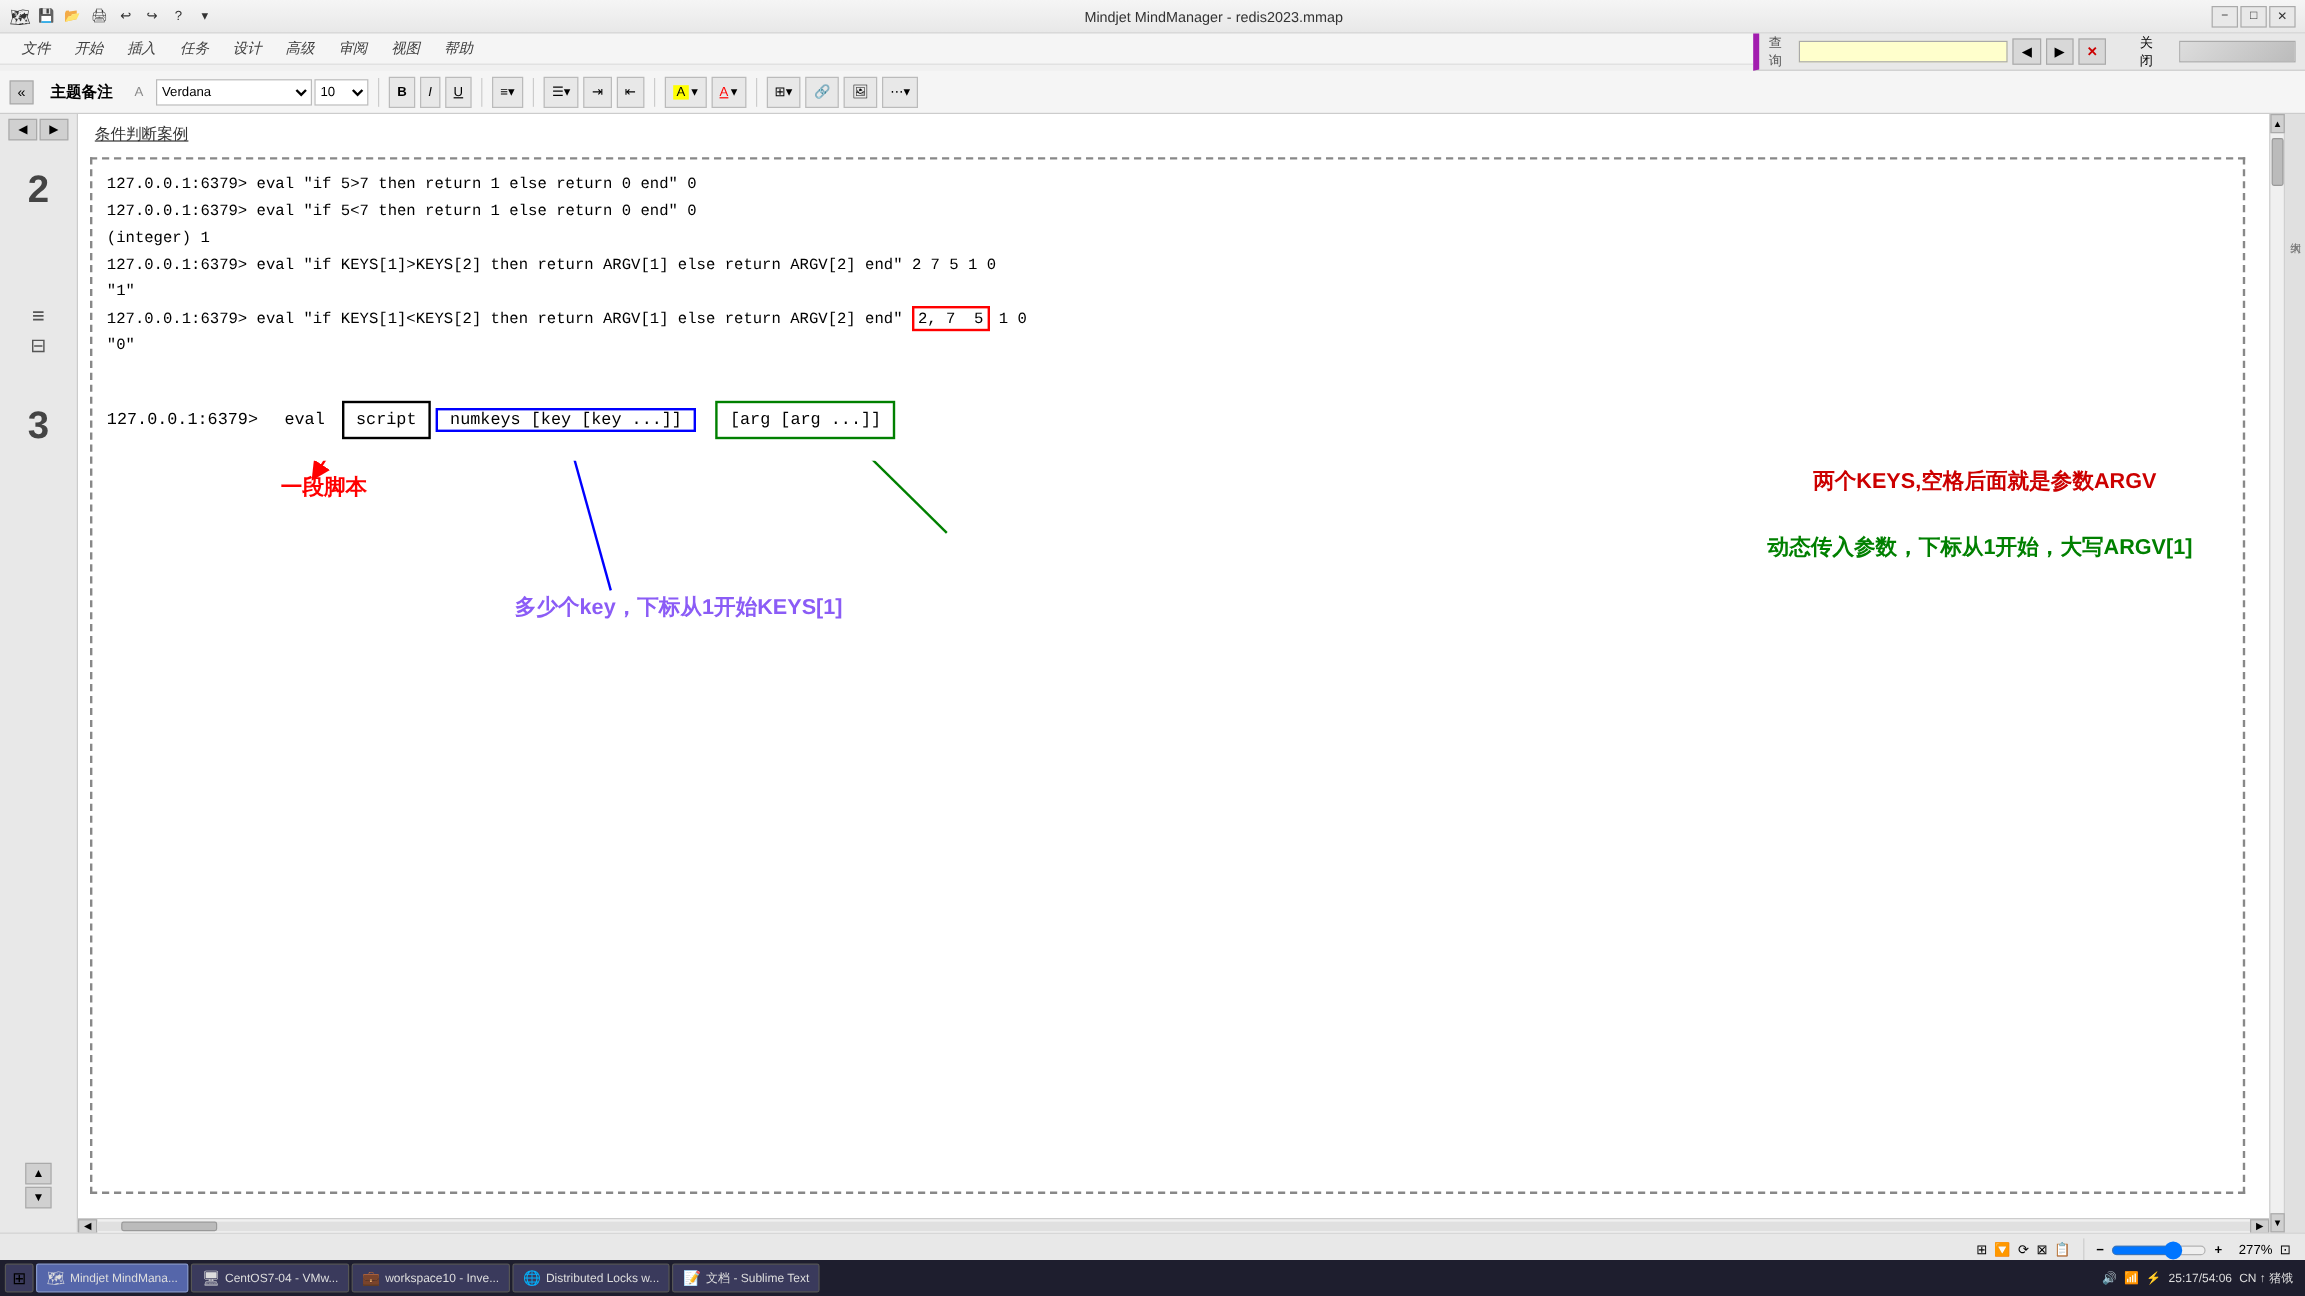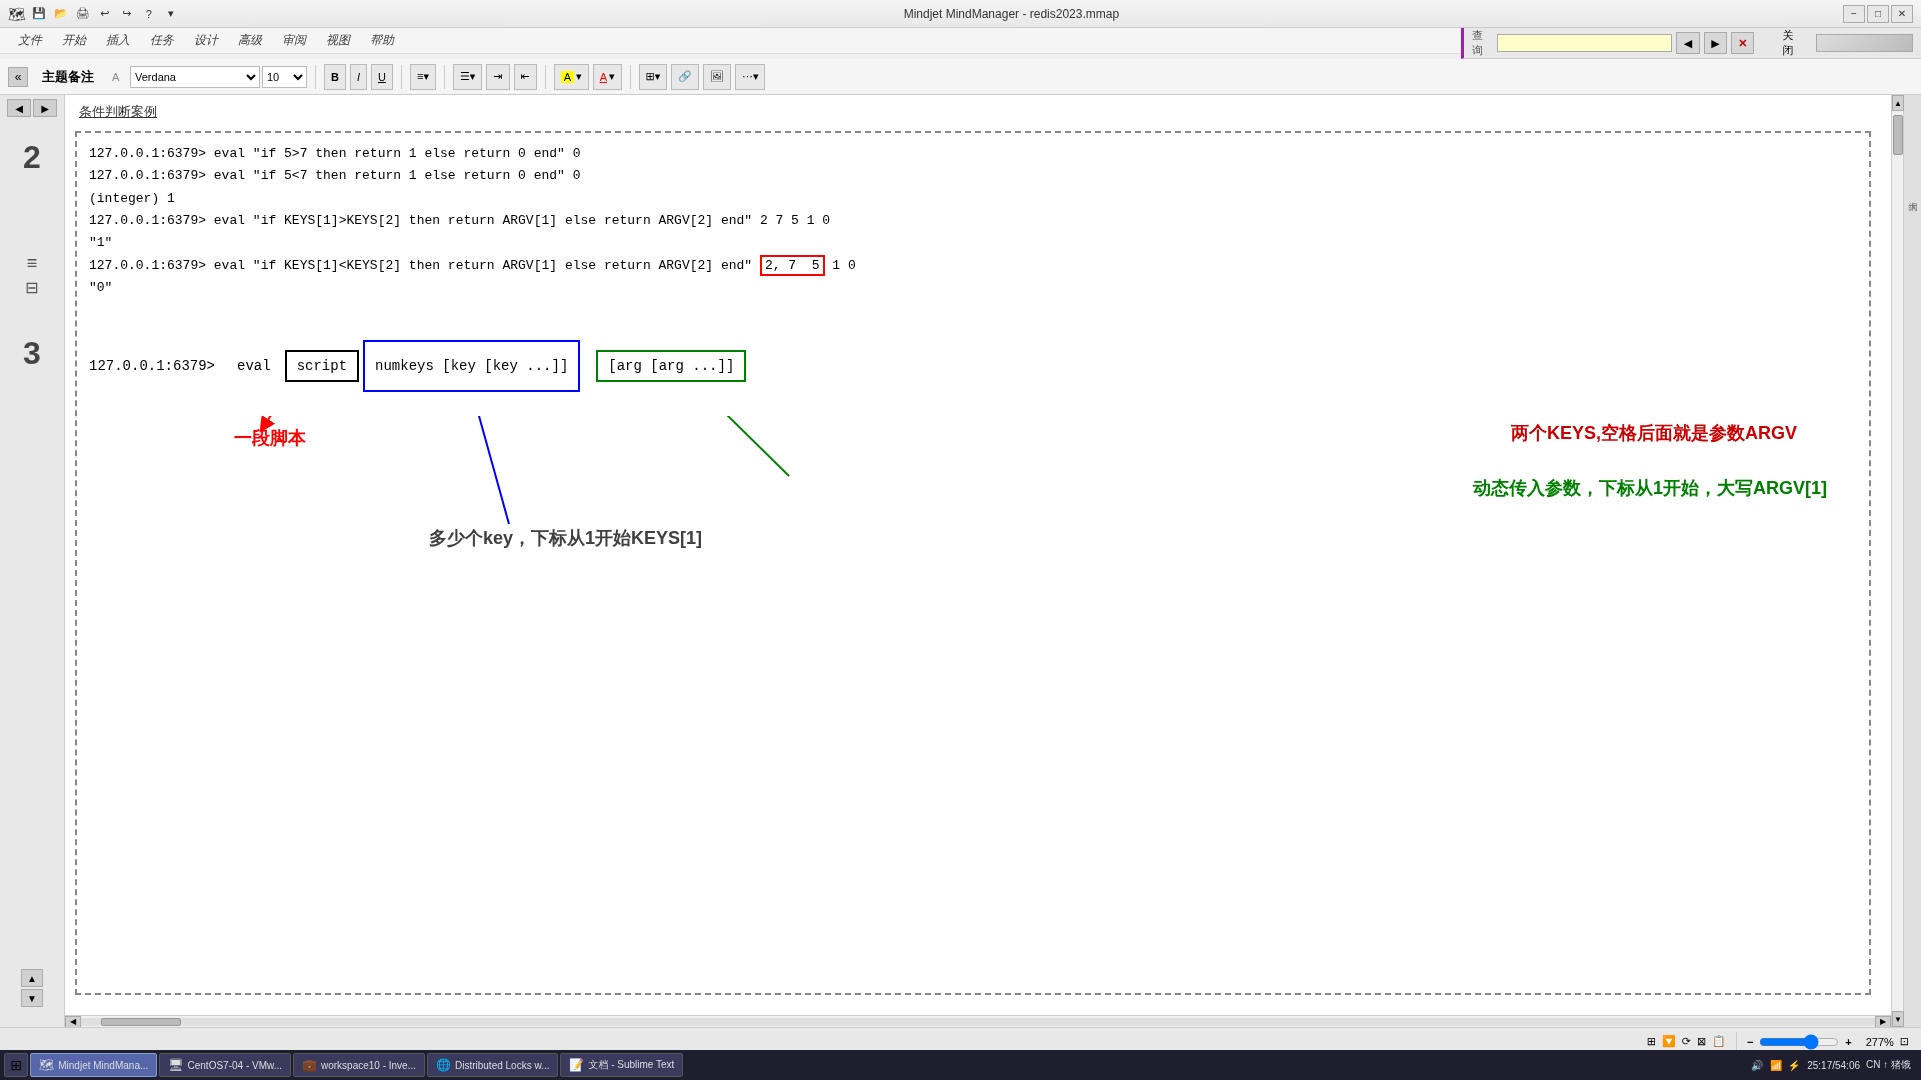--- a/index.html
+++ b/index.html
@@ -210,21 +210,21 @@
     <div class="menu-item">开始</div>
     <div class="menu-item">插入</div>
     <div class="menu-item">任务</div>
     <div class="menu-item">设计</div>
     <div class="menu-item">高级</div>
     <div class="menu-item">审阅</div>
     <div class="menu-item">视图</div>
     <div class="menu-item">帮助</div>
   </div>
 
-  <div style="width:460px; background:#e8e8e8; border-left:3px solid #a21caf; border-bottom:1px solid #ccc; display:flex; align-items:center; gap:4px; padding:0 8px; font-size:11px;">
+  <div style="width:460px; background:#e8e8e8; border-left:5px solid #a21caf; border-bottom:1px solid #ccc; display:flex; align-items:center; gap:4px; padding:0 8px; font-size:11px;">
     <span style="color:#555;">查询</span>
     <input type="text" class="search-input-box" style="width: 180px; background: rgb(255, 255, 204);">
     <div class="nav-btn">◀</div>
     <div class="nav-btn">▶</div>
     <div class="nav-btn close-x">✕</div>
     <span style="font-size:11px;margin-left:24px;">关闭</span>
     <div style="width:100px; background:#c8d8e0; margin-left:8px; height:18px; border:1px solid #aaa; overflow:hidden;">
       <div style="width:100%; height:100%; background:linear-gradient(135deg,#ddd 0%,#bbb 100%);"></div>
     </div>
   </div>
@@ -304,31 +304,31 @@
         <div class="code-line">127.0.0.1:6379&gt; eval "if KEYS[1]&gt;KEYS[2] then return ARGV[1] else return ARGV[2] end" 2 7 5 1 0</div>
         <div class="code-line">"1"</div>
         <div class="code-line">127.0.0.1:6379&gt; eval "if KEYS[1]&lt;KEYS[2] then return ARGV[1] else return ARGV[2] end" <span style="border:2px solid red; padding:1px 3px;">2, 7  5</span> 1 0</div>
         <div class="code-line">"0"</div>
       </div>
 
       <div style="margin: 14px 12px 8px 12px; display:flex; align-items:center; gap:0; font-family:'Courier New',monospace; font-size:14px;">
         <span style="margin-right:10px; color:#000;">127.0.0.1:6379&gt;</span>
         <span style="padding:6px 10px; color:#000; border:2px solid transparent;">eval</span>
         <span style="padding:6px 10px; border:2px solid #000; background:white; margin:0 2px;">script</span>
-        <span style="padding:16px 10px; border:2px solid blue; background:white; margin:16px 2px;">numkeys [key [key ...]]</span>
+        <span style="padding:0 10px; border:2px solid blue; background:white; margin:16px 2px;">numkeys [key [key ...]]</span>
         <span style="padding:6px 10px; border:2px solid green; background:white; margin:0 14px;">[arg [arg ...]]</span>
       </div>
 
       <div style="position:relative; height:180px; margin:0 12px;">
 
         <div style="position:absolute; left:145px; top:10px; color:red; font-size:18px; font-weight:bold;">
           <span>一段脚本</span>
         </div>
 
-        <div style="position:absolute; left:340px; top:110px; color:#404040; font-size:18px; font-weight:bold;">
+        <div style="position:absolute; left:340px; top:110px; color:#8b5cf6; font-size:18px; font-weight:bold;">
           <span>多少个key，下标从1开始KEYS[1]</span>
         </div>
 
         <div style="position:absolute; right:60px; top:5px; color:#cc0000; font-size:18px; font-weight:bold;">
           <span>两个KEYS,空格后面就是参数ARGV</span>
         </div>
 
         <div style="position:absolute; right:30px; top:60px; color:green; font-size:18px; font-weight:bold;">
           <span>动态传入参数，下标从1开始，大写ARGV[1]</span>
         </div>

